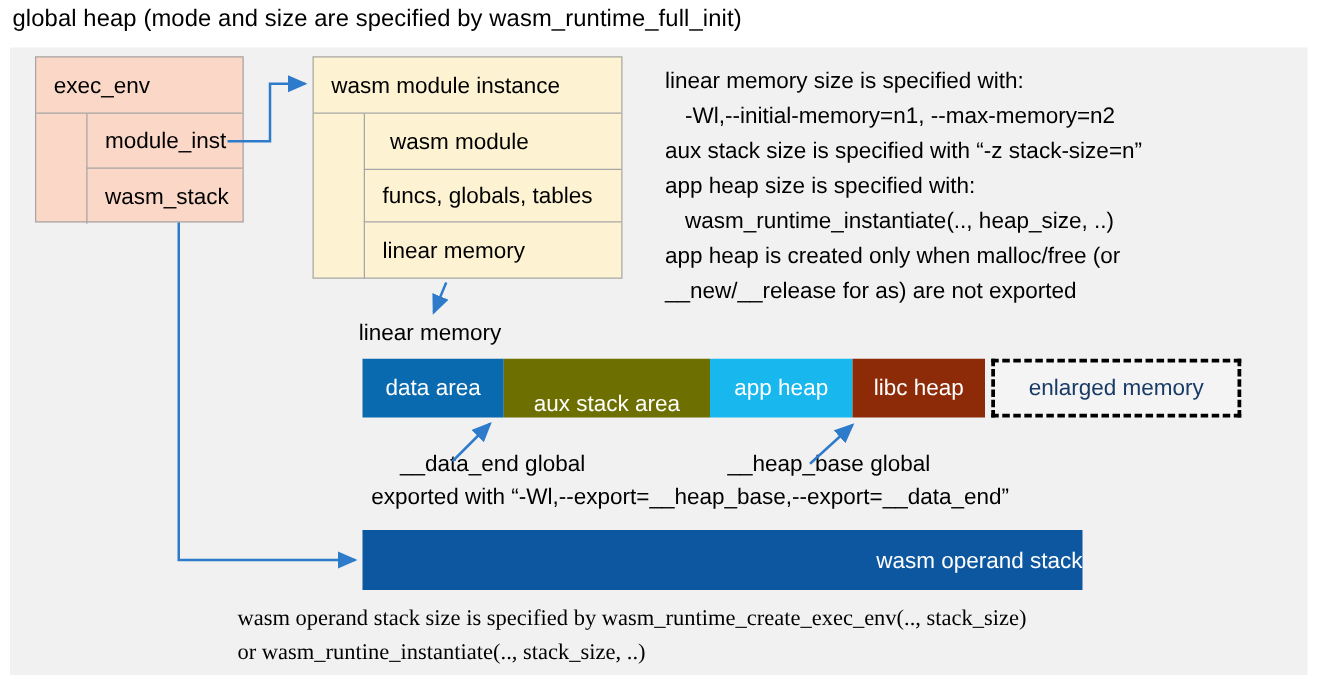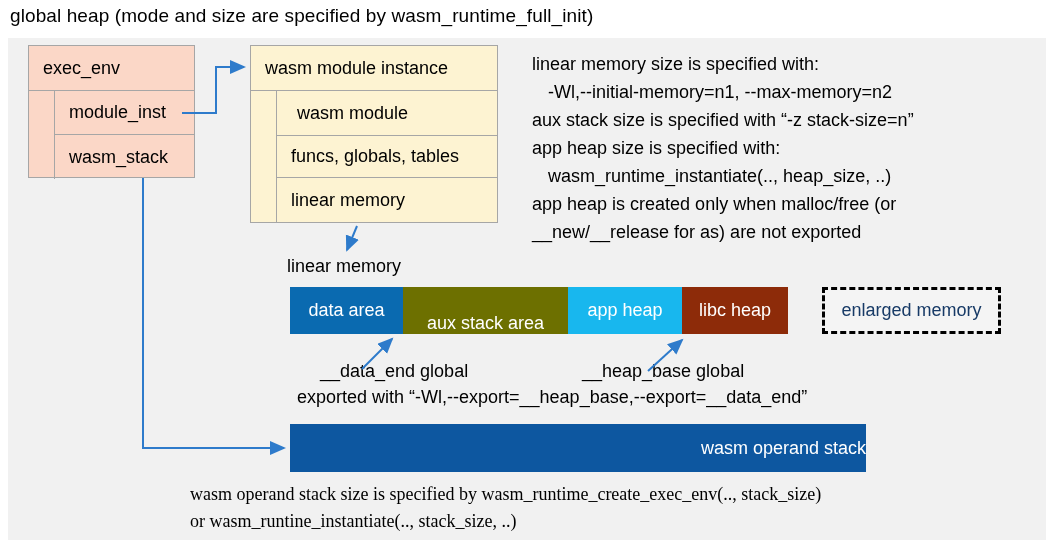--- a/index.html
+++ b/index.html
@@ -6,35 +6,35 @@
   body{font-family:"Liberation Sans", sans-serif;color:#000;}
   #stage{position:relative;width:1054px;height:547px;background:#fff;overflow:hidden;}
 
   .title{position:absolute;left:10px;top:5px;font-size:19px;letter-spacing:0.1px;}
 
   .panel{position:absolute;left:8px;top:38px;width:1038px;height:502px;background:#f1f1f1;}
 
   
   .struct{position:absolute;border:1px solid #a6a6a6;box-sizing:border-box;font-size:18px;}
   .struct .hdr{height:45px;line-height:45px;padding-left:14px;border-bottom:1px solid #a6a6a6;box-sizing:border-box;}
-  .struct .rows{margin-left:25px;}
+  .struct .rows{margin-left:40px;}
   .struct .row{border-left:1px solid #a6a6a6;border-bottom:1px solid #a6a6a6;box-sizing:border-box;padding-left:14px;display:flex;align-items:center;}
   .struct .row:last-child{border-bottom:none;}
   .exec-env{left:28px;top:45px;width:167px;height:133px;background:#fbd7c7;}
   .exec-env .row{height:44px;}
   .mod-inst{left:250px;top:45px;width:248px;height:178px;background:#fdf3d2;}
 
   
   .notes{position:absolute;left:532px;top:50px;width:505px;font-size:18px;line-height:28px;}
   .notes .indent{padding-left:16px;}
 
   
   .lm-label{position:absolute;left:287px;top:256px;font-size:18px;}
   .seg{position:absolute;top:287px;height:47px;display:flex;align-items:center;justify-content:center;color:#fff;font-size:18px;box-sizing:border-box;}
-  .seg-enlarged{position:absolute;top:287px;height:47px;left:793px;width:179px;border:3px dashed #000;background:#f4f4f4;display:flex;align-items:center;justify-content:center;font-size:18px;box-sizing:border-box;margin-left:29px;}
+  .seg-enlarged{position:absolute;top:287px;height:47px;left:793px;width:200px;border:3px dashed #000;background:#f4f4f4;display:flex;align-items:center;justify-content:center;font-size:18px;box-sizing:border-box;}
 
   .lab-dataend{position:absolute;left:320px;top:361px;font-size:18px;}
   .lab-heapbase{position:absolute;left:582px;top:361px;font-size:18px;}
   .lab-exported{position:absolute;left:297px;top:387px;font-size:18px;}
 
   
   .opstack{position:absolute;left:290px;top:424px;width:576px;height:48px;display:flex;align-items:center;justify-content:flex-end;color:#fff;font-size:18px;}
 
   .footer{position:absolute;left:190px;top:481px;width:860px;font-size:18px;line-height:27px;font-family:Liberation Serif, serif;}
 

